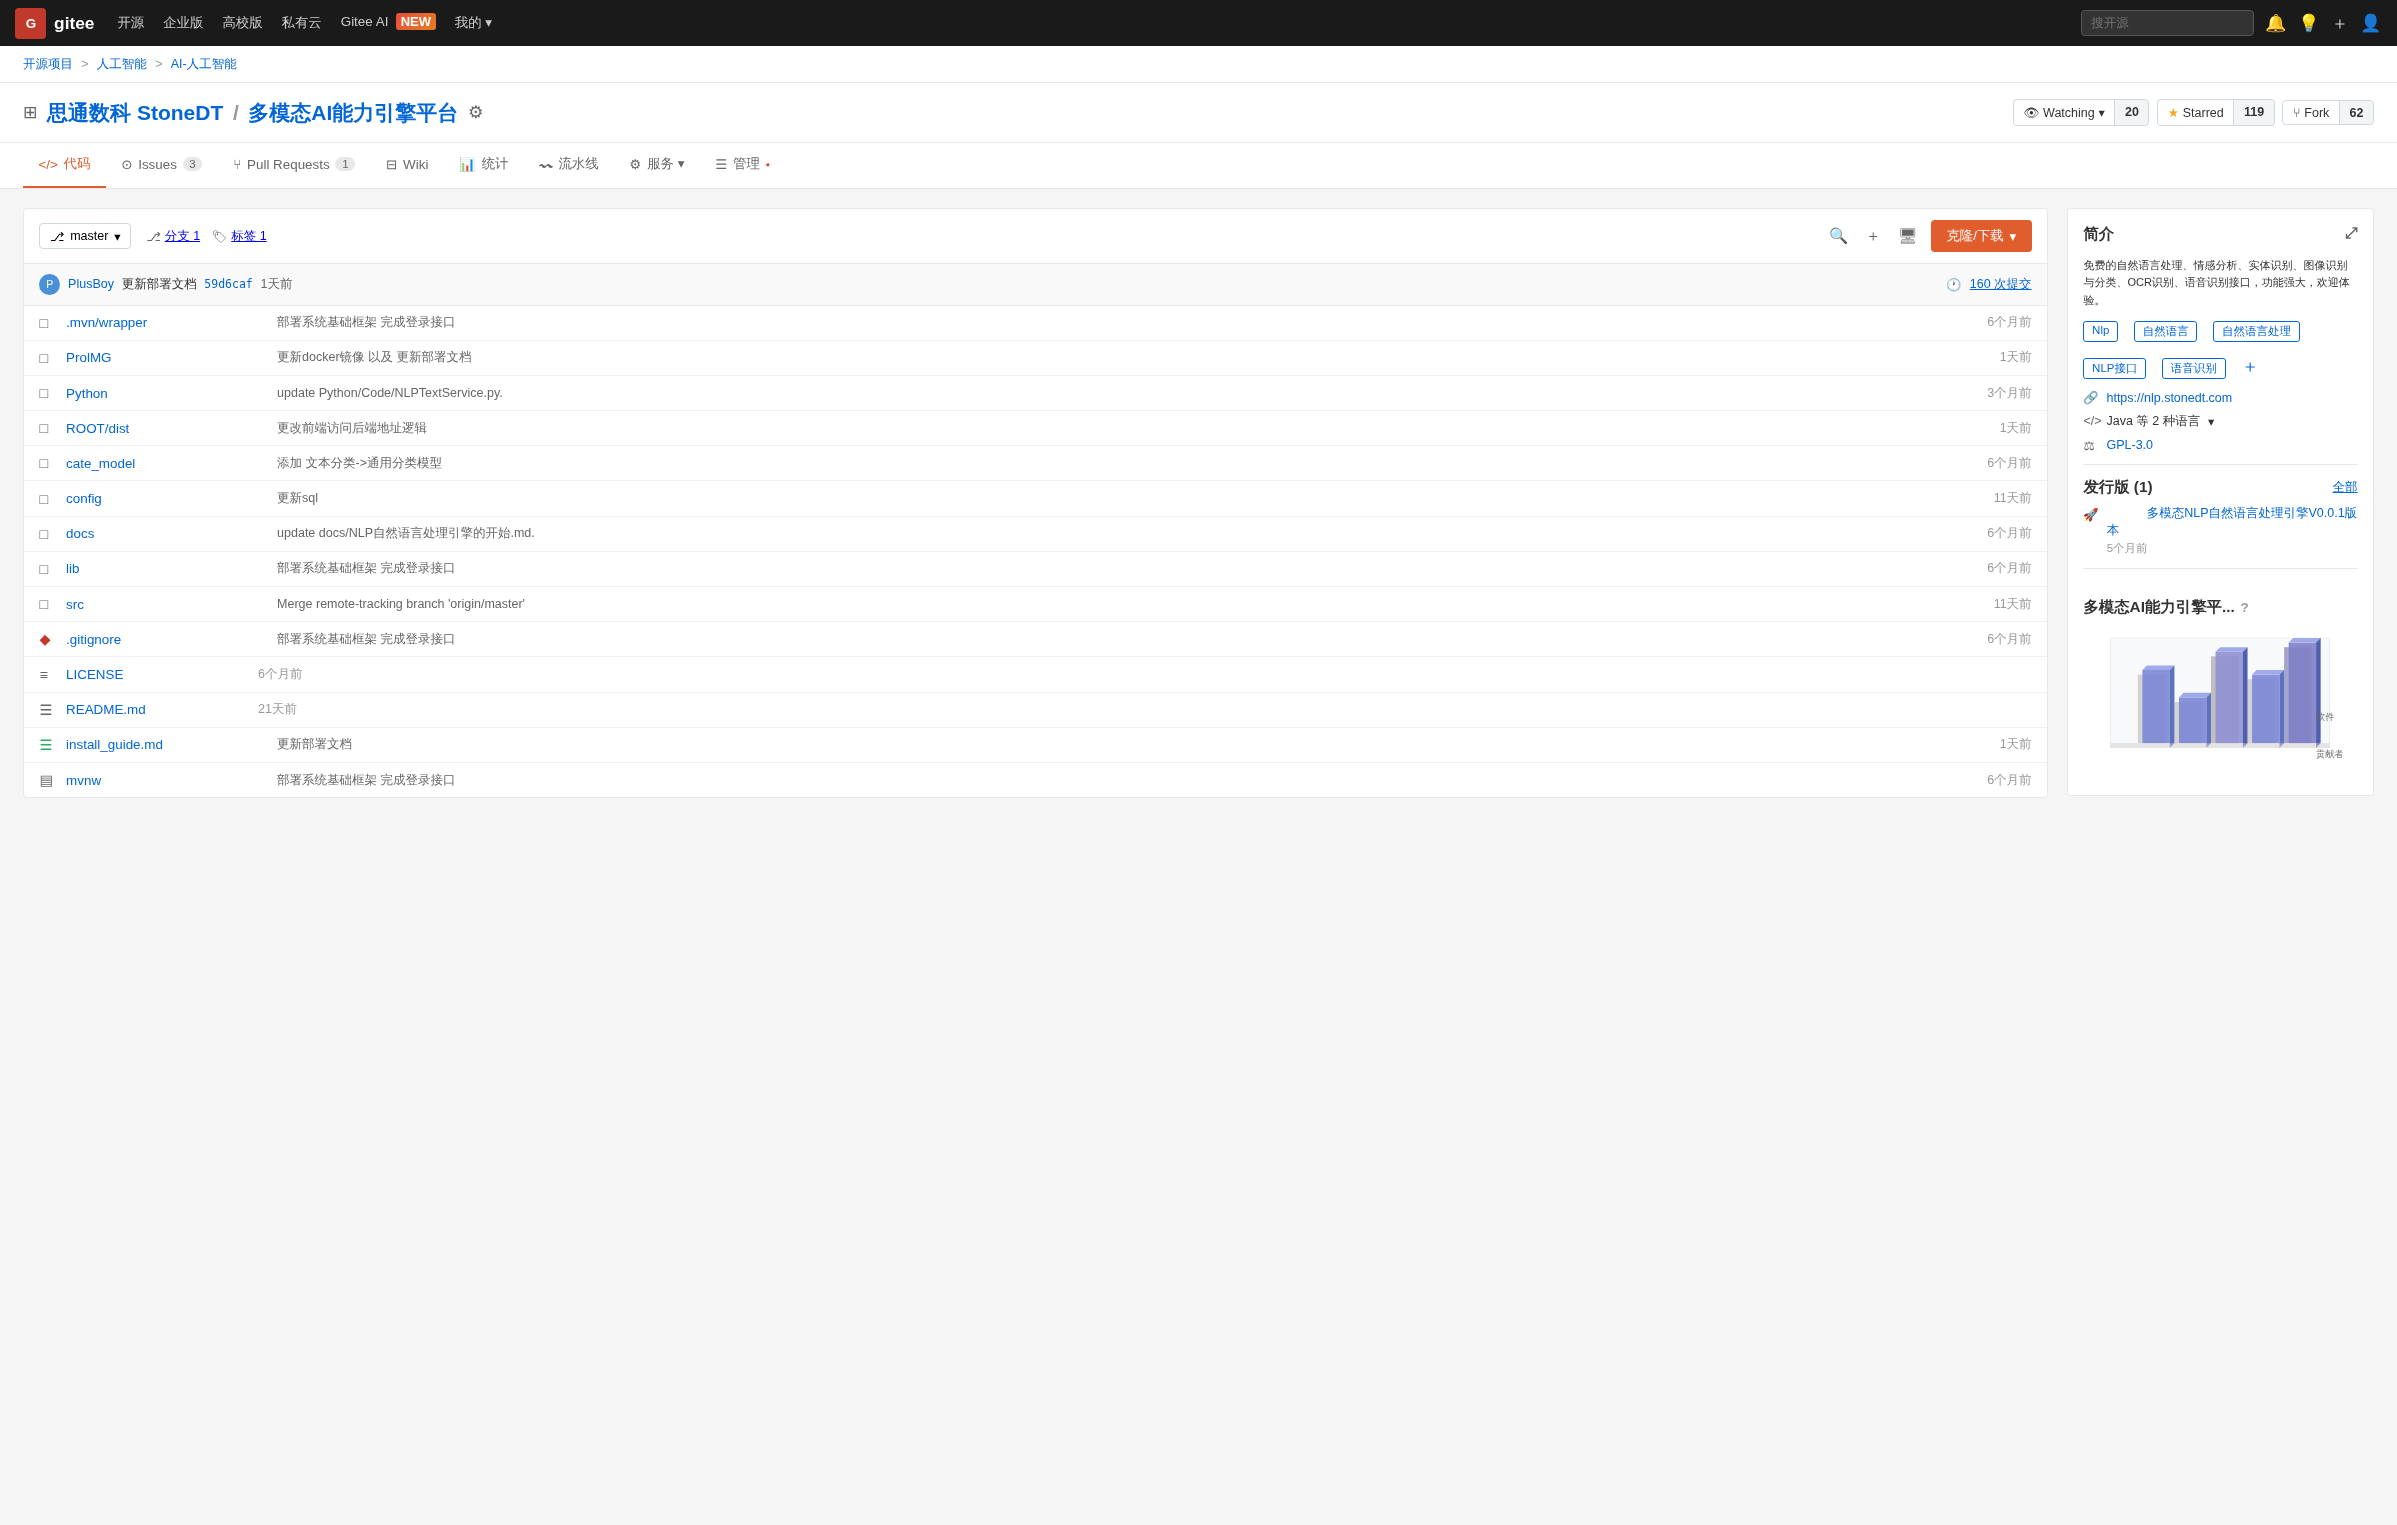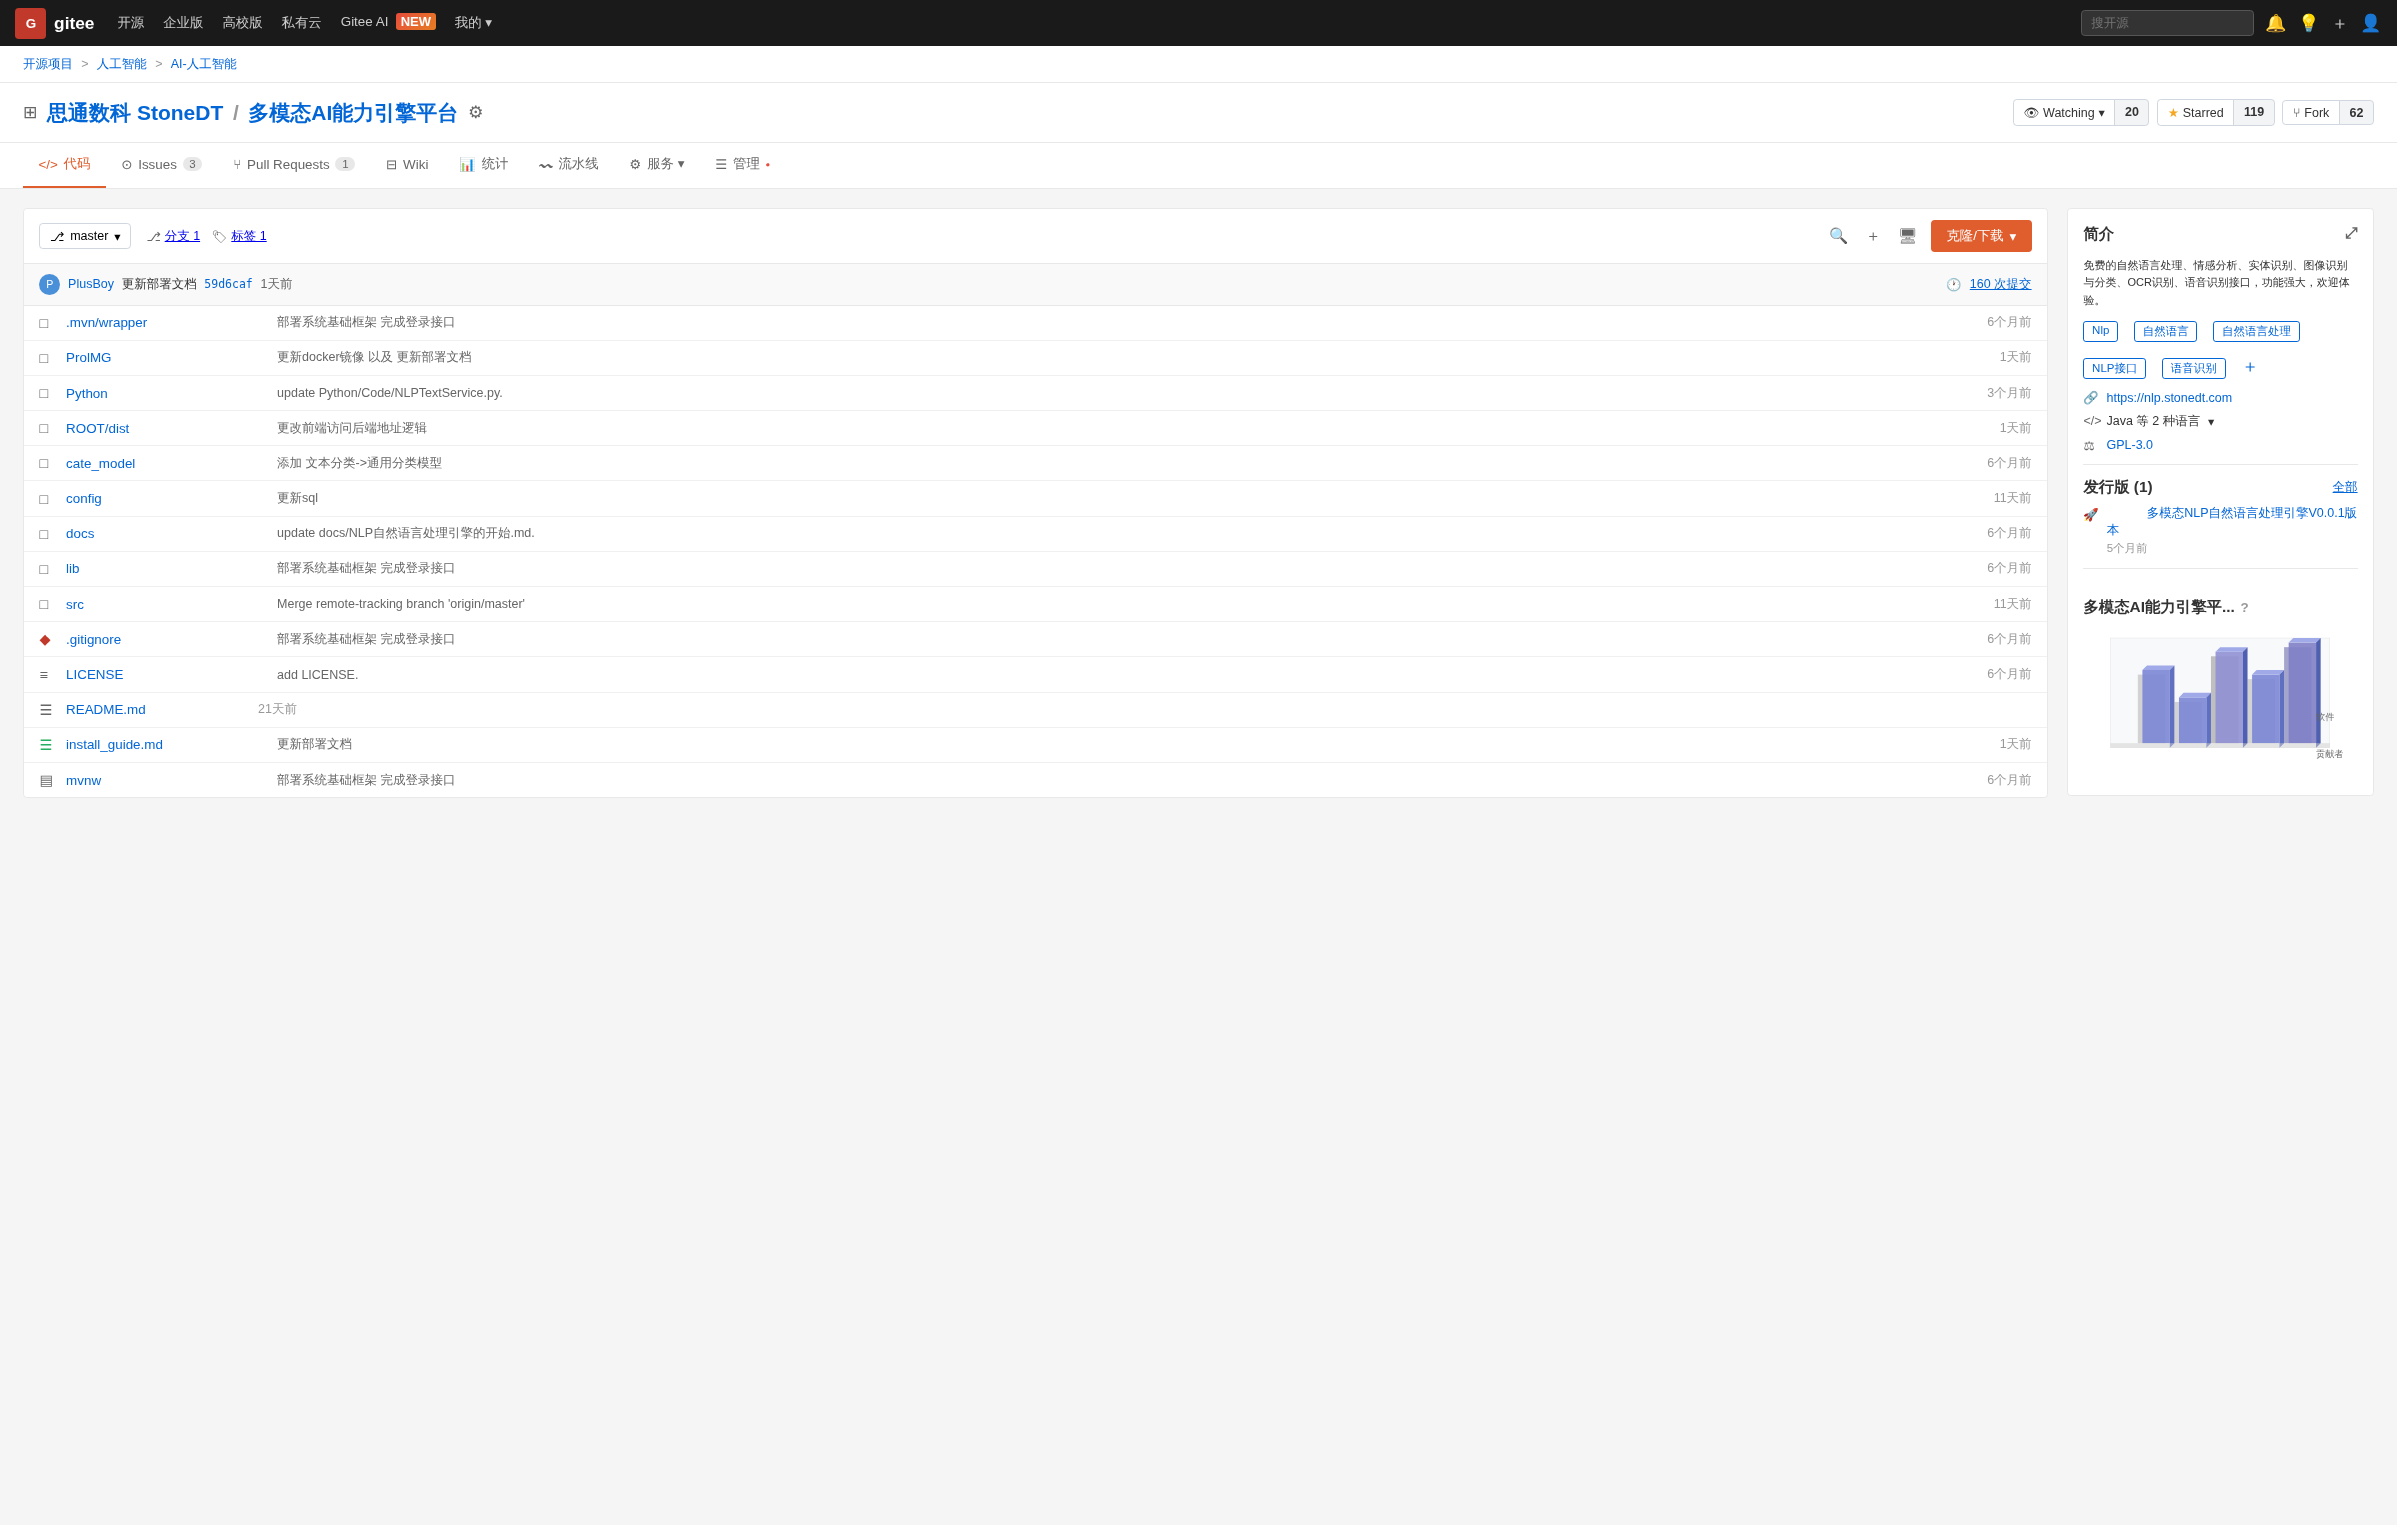--- a/index.html
+++ b/index.html
@@ -404,21 +404,20 @@
       <div class="file-row">
         <span class="file-icon" style="color:#c0392b;">◆</span>
         <span class="file-name"><a href="#">.gitignore</a></span>
         <span class="file-commit-msg">部署系统基础框架 完成登录接口</span>
         <span class="file-time">6个月前</span>
       </div>
 
       <div class="file-row">
         <span class="file-icon">≡</span>
         <span class="file-name"><a href="#">LICENSE</a></span>
-        <span class="file-commit-msg">add LICENSE.</span>
         <span class="file-time">6个月前</span>
       </div>
 
       <div class="file-row">
         <span class="file-icon">☰</span>
         <span class="file-name"><a href="#">README.md</a></span>
         <span class="file-time">21天前</span>
       </div>
 
       <div class="file-row">

